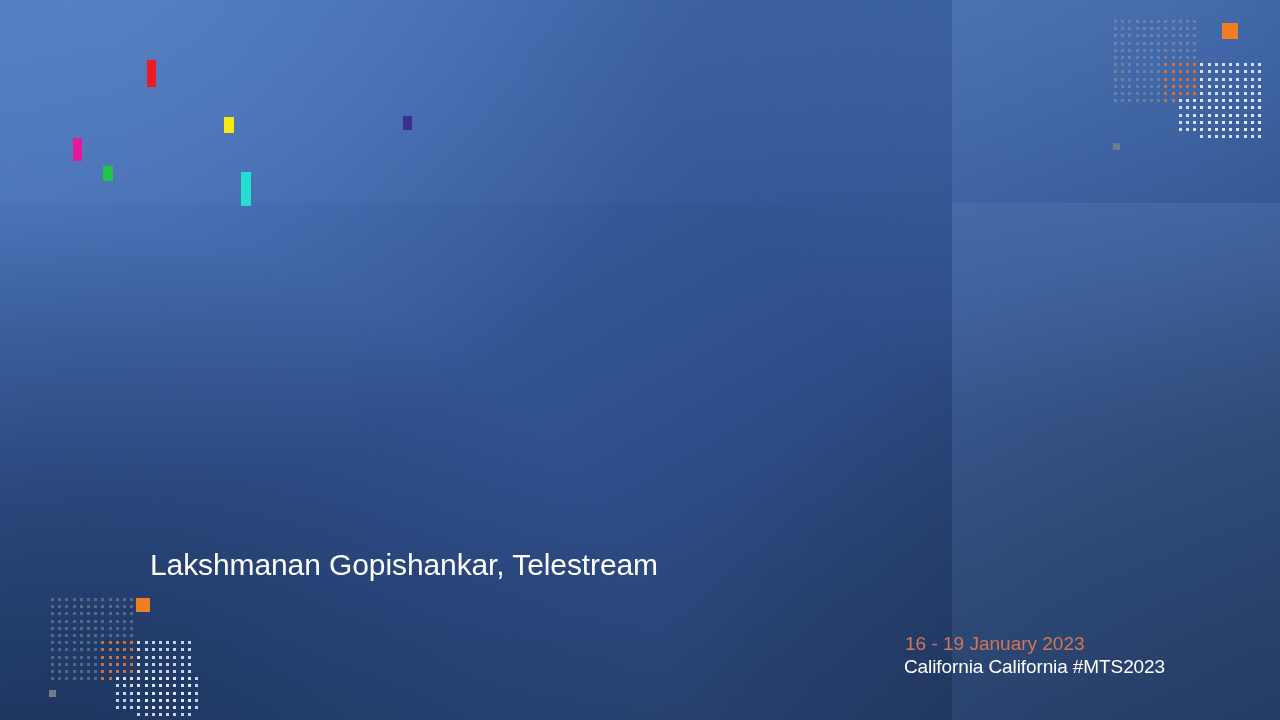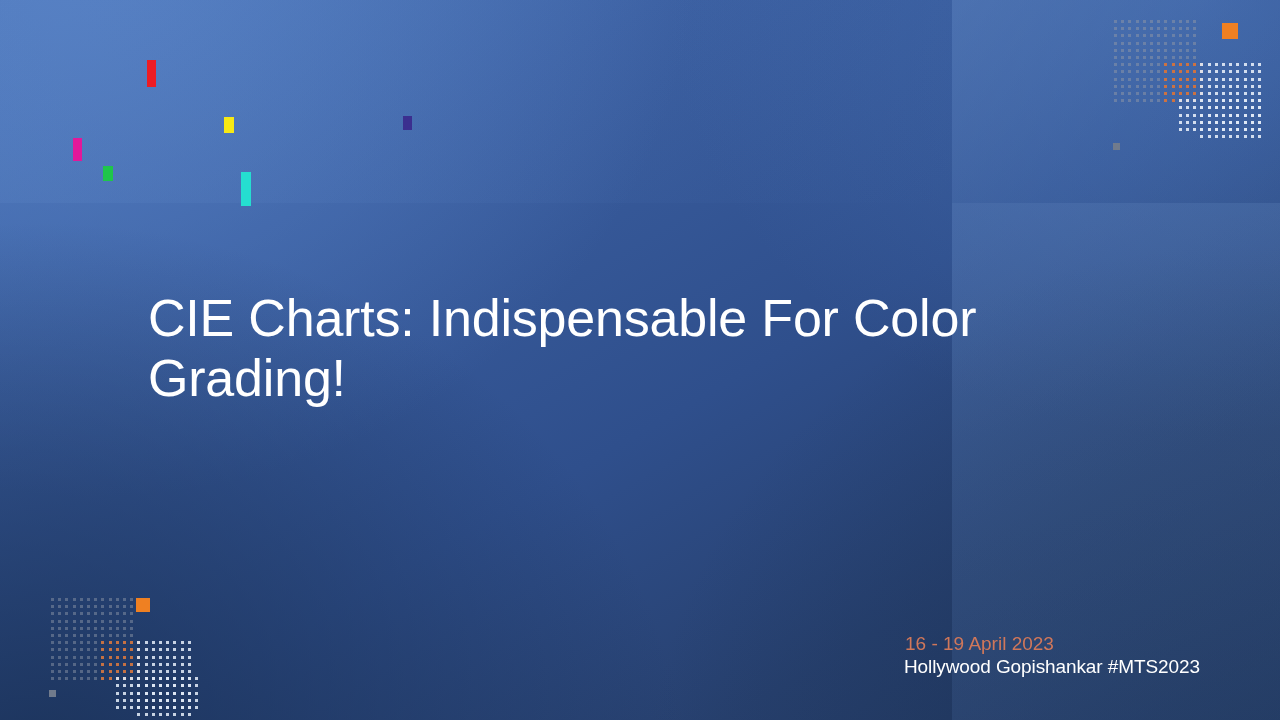--- a/index.html
+++ b/index.html
@@ -840,19 +840,19 @@
     <div id="logo-accents">
         <div class="chip" style="left: 90px; top: 27px; width: 9px; height: 27px; background: rgb(237, 28, 36);"></div>
         <div class="chip" style="left: 16px; top: 105px; width: 9px; height: 23px; background: rgb(227, 24, 154);"></div>
         <div class="chip" style="left: 167px; top: 84px; width: 10px; height: 16px; background: rgb(247, 233, 20);"></div>
         <div class="chip" style="left: 346px; top: 83px; width: 9px; height: 14px; background: rgb(59, 47, 143);"></div>
         <div class="chip" style="left: 46px; top: 133px; width: 10px; height: 15px; background: rgb(31, 198, 74);"></div>
         <div class="chip" style="left: 184px; top: 139px; width: 10px; height: 34px; background: rgb(37, 222, 208);"></div>
       </div>
   </div>
 
-  <div id="title">CIE Charts: Indispensable For Color Grading!</div>
-
-
-  <div id="event-date">16 - 19 April 2023</div>
-  <div id="event-place">Hollywood Gopishankar #MTS2023</div>
+
+  <div id="presenter">Lakshmanan Gopishankar, Telestream</div>
+
+  <div id="event-date">16 - 19 January 2023</div>
+  <div id="event-place">California California #MTS2023</div>
 
 </div>
 
 </body></html>

